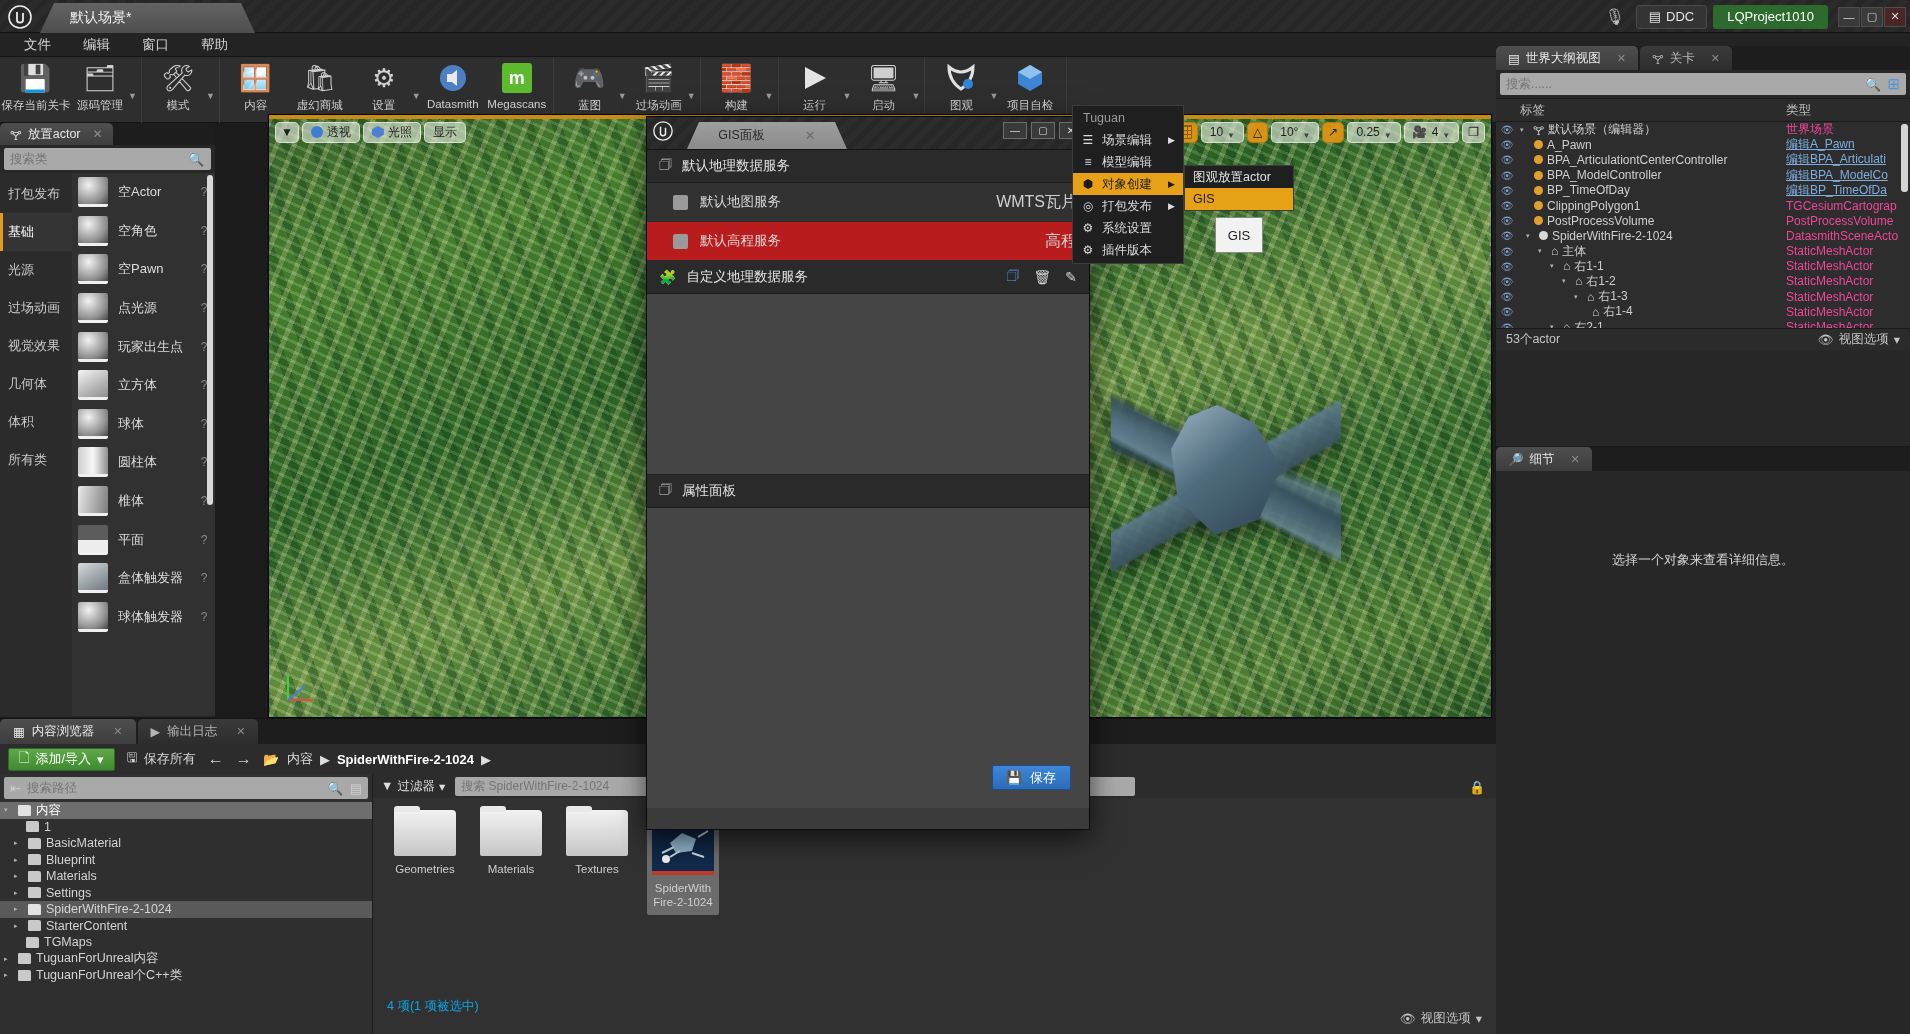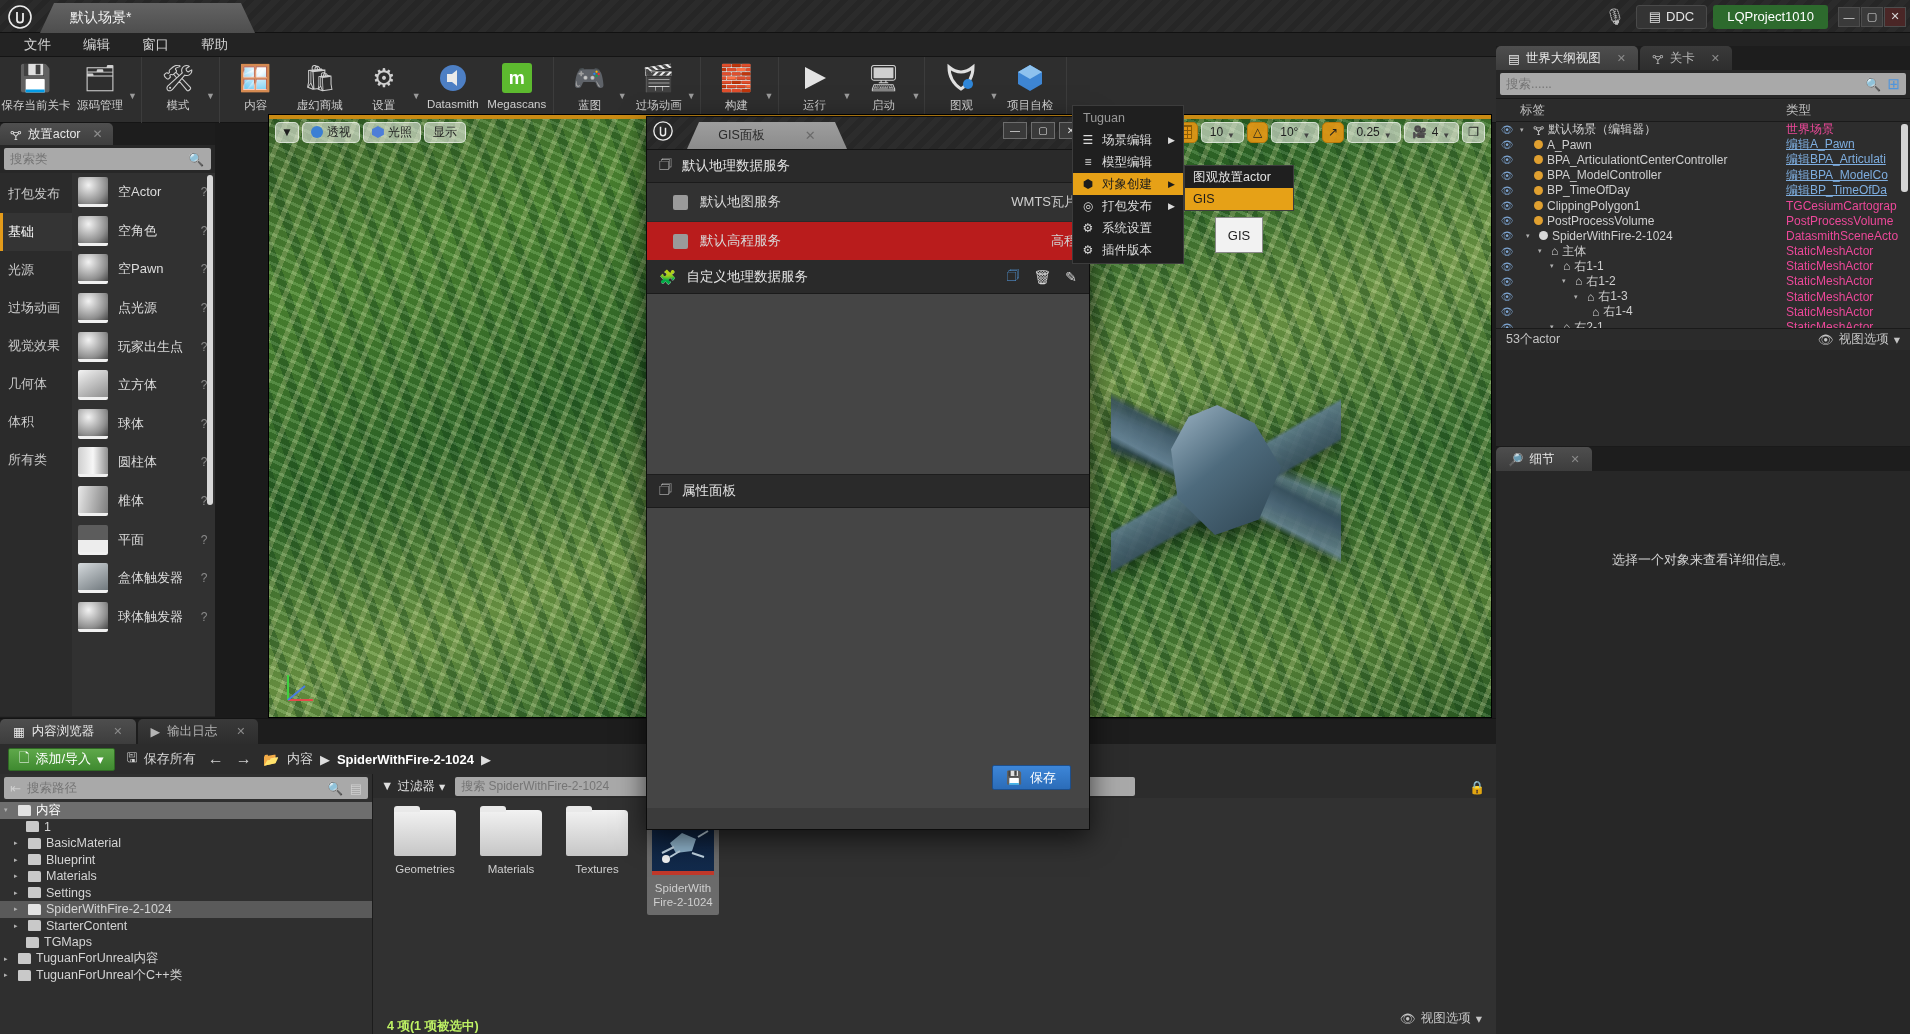--- a/index.html
+++ b/index.html
@@ -178,21 +178,21 @@
   }
   .sec-actions { margin-left:auto; display:flex; gap:14px; align-items:center; }
   .sec-ico { font-size:14px; color:#d6d6d6; }
   .sec-ico.blue { color:#56a0e8; }
   .gis-row {
     height:39px; display:flex; align-items:center; padding:0 12px 0 26px;
     background:#323232; border-bottom:1px solid #2a2a2a; font-size:13.5px; color:#d8d8d8;
   }
   .gis-row.alt { background:#b91c1c; }
   .gis-chk { width:15px; height:15px; background:#9a9a9a; border-radius:2px; margin-right:12px; flex:none; }
-  .gis-row .rv { margin-left:auto; color:#d0d0d0; font-size:13px; }
+  .gis-row .rv { margin-left:auto; color:#d0d0d0; font-size:16px; }
   .gis-blank { height:181px; background:#454545; border-bottom:1px solid #1d1d1d; }
   .gis-prop-body { height:300px; background:#454545; position:relative; }
   .gis-save {
     position:absolute; right:18px; bottom:18px; height:25px; padding:0 14px;
     background:linear-gradient(#3d86d8,#2b6cb8); border:1px solid #1d4f8c; border-radius:2px;
     color:#fff; font-size:13px; display:flex; align-items:center; gap:7px;
   }
 
   
   .tuguan-menu {
@@ -286,21 +286,21 @@
   .assets { display:flex; gap:14px; padding:12px 16px; }
   .asset { width:72px; display:flex; flex-direction:column; align-items:center; gap:6px; }
   .asset.sel { background:#6b6b6b; border-radius:2px; padding:3px 0 5px; }
   .asset-folder { width:62px; height:46px; background:linear-gradient(#f2f2f2,#c6c6c6);
                   border-radius:2px 4px 2px 2px; position:relative; }
   .asset-folder::before { content:""; position:absolute; left:0; top:-4px; width:26px; height:6px;
                           background:#e9e9e9; border-radius:3px 3px 0 0; }
   .asset-thumb { width:62px; height:62px; background:linear-gradient(#0d1f3a,#122b4d); position:relative; }
   .asset-thumb::after { content:""; position:absolute; left:0; bottom:0; width:100%; height:4px; background:#c0392b; }
   .asset-lbl { font-size:11.5px; color:#cfcfcf; text-align:center; line-height:1.25; }
-  .bp-count { position:absolute; left:14px; bottom:0; font-size:12.5px; color:#bef264;font-weight:bold; }
+  .bp-count { position:absolute; left:14px; bottom:20px; font-size:12.5px; color:#0ea5e9; }
   .bp-vopt { position:absolute; right:14px; bottom:8px; font-size:12.5px; color:#c4c4c4; display:flex; align-items:center; gap:5px; }
   .vp-lock { position:absolute; right:10px; top:6px; color:#c9c9c9; font-size:13px; }
 </style>
 </head>
 <body>
 
 <div class="app">
 
   <div class="titlebar">
     <div class="ue-logo">

